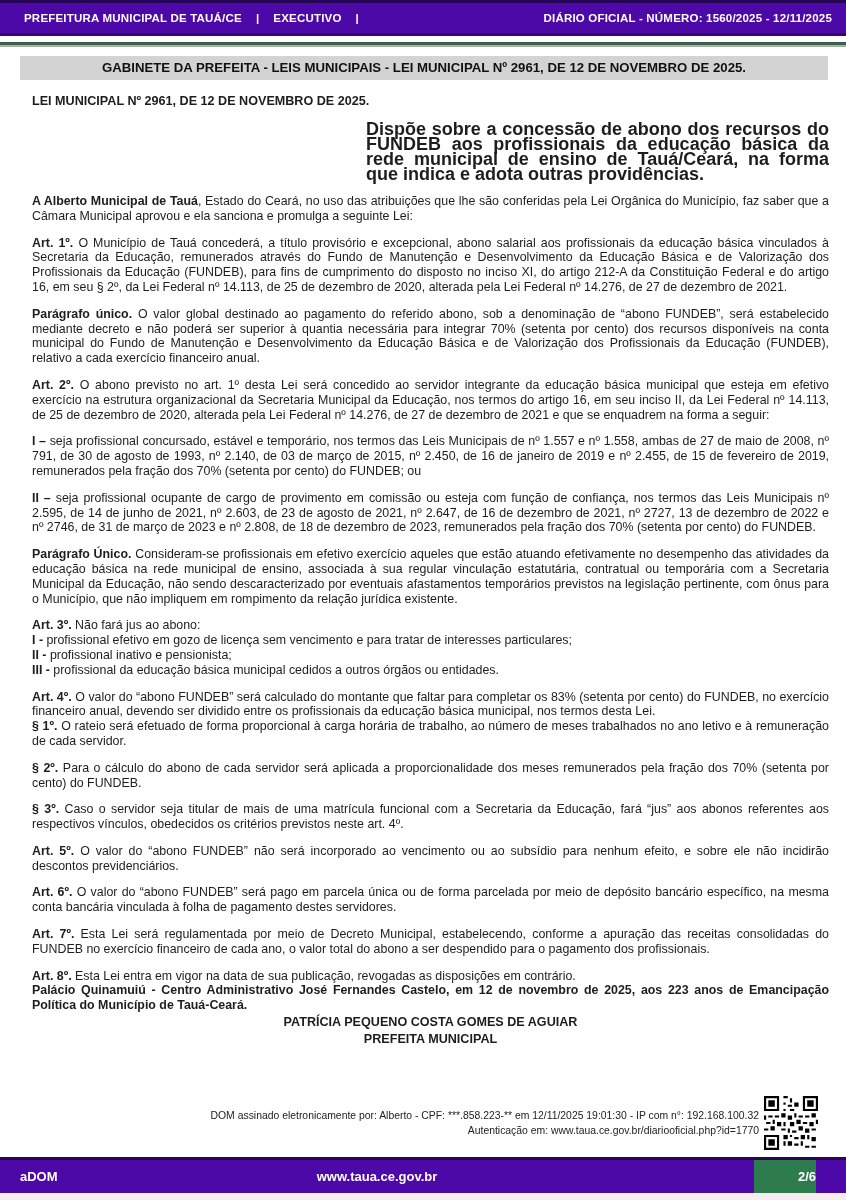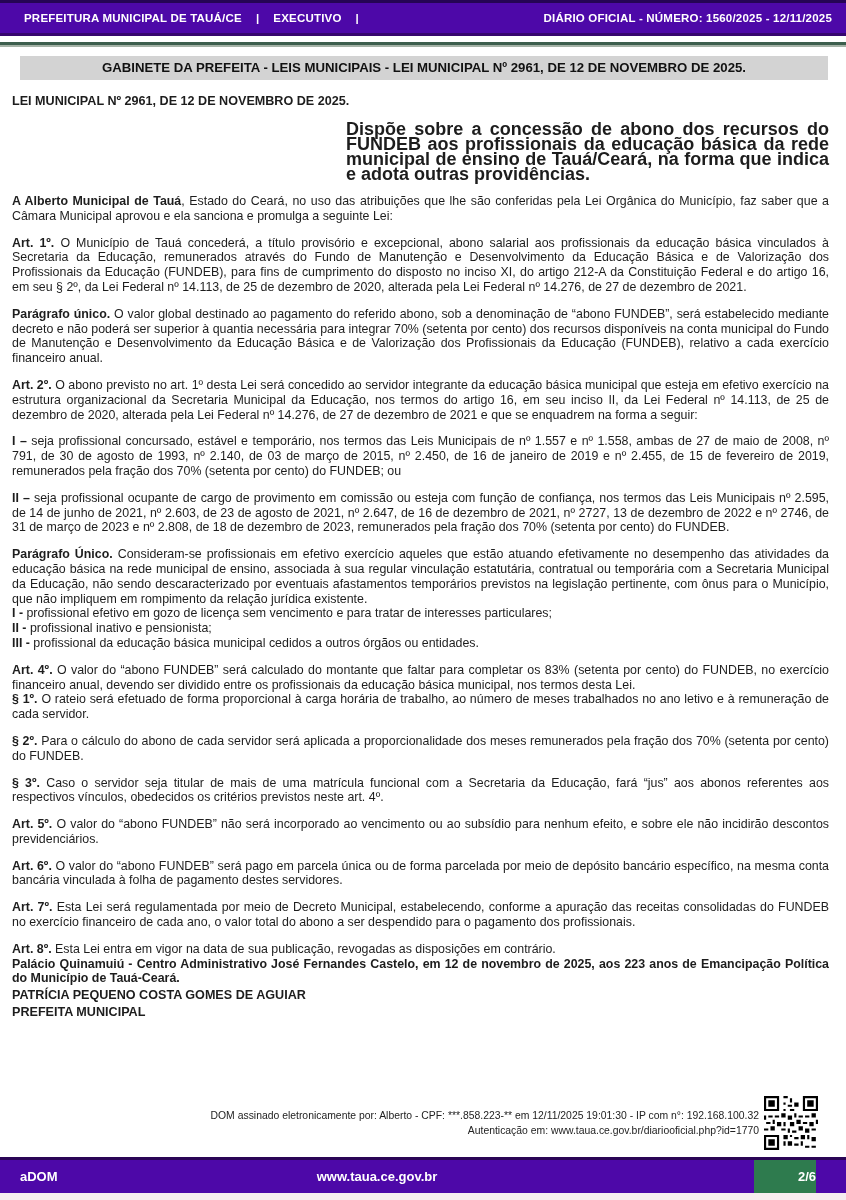--- a/index.html
+++ b/index.html
@@ -8,28 +8,28 @@
   
   .topbar{height:30px;background:#4d08a8;border-top:3px solid #250455;border-bottom:3px solid #36066e;
           display:flex;align-items:center;color:#fff;font-weight:bold;font-size:11.5px;}
   .topbar .left{margin-left:24px;display:flex;gap:14px;align-items:flex-start;letter-spacing:.2px;}
   .topbar .right{margin-left:auto;margin-right:14px;letter-spacing:.2px;}
   .rule-green{margin-top:6px;height:0;border-top:3px solid #3c5e4d;border-bottom:2px solid #a4b2a6;}
   
   .graybar{margin:9px 18px 0 20px;background:#d3d3d3;height:24px;line-height:24px;text-align:center;
            font-weight:bold;font-size:13.2px;color:#111;}
   
-  .content{padding:8px 17px 0 12px;}
+  .content{padding:8px 17px 0 32px;}
   .law-title{font-weight:bold;font-size:12.6px;margin:6px 0 0 0;}
   .ementa{font-weight:bold;font-size:18px;line-height:15px;text-align:justify;
           margin:14px 0 0 334px;}
   .blk{font-size:12.4px;line-height:14.8px;text-align:justify;margin:12px 0 0 0;}
   .blk.tight{margin-top:0;}
   .blk b{font-weight:bold;}
-  .sig-center{text-align:left;font-weight:bold;font-size:12.6px;line-height:15px;margin:2px 0 0 0;}
+  .sig-center{text-align:center;font-weight:bold;font-size:12.6px;line-height:15px;margin:2px 0 0 0;}
   
   .stamp{position:absolute;right:28px;bottom:50px;display:flex;align-items:center;gap:5px;}
   .stamp-text{text-align:right;font-size:10.4px;line-height:15px;color:#222;}
   .qr{width:54px;height:54px;display:block;}
   
   .footer{position:absolute;left:0;right:0;bottom:0;}
   .footer-bar{position:relative;height:33px;background:#4d08a8;border-top:3px solid #2a0556;
               display:flex;align-items:center;color:#fff;font-weight:bold;font-size:13px;}
   .footer-brand{margin-left:20px;}
   .footer-site{position:absolute;left:0;right:92px;text-align:center;}
@@ -59,20 +59,21 @@
     <div class="law-title">LEI MUNICIPAL Nº 2961, DE 12 DE NOVEMBRO DE 2025.</div>
     <div class="ementa">Dispõe sobre a concessão de abono dos recursos do FUNDEB aos profissionais da educação básica da rede municipal de ensino de Tauá/Ceará, na forma que indica e adota outras providências.</div>
 
     <p class="blk"><b>A Alberto Municipal de Tauá</b><span>, Estado do Ceará, no uso das atribuições que lhe são conferidas pela Lei Orgânica do Município, faz saber que a Câmara Municipal aprovou e ela sanciona e promulga a seguinte Lei:</span></p>
     <p class="blk"><b>Art. 1º.</b><span> O Município de Tauá concederá, a título provisório e excepcional, abono salarial aos profissionais da educação básica vinculados à Secretaria da Educação, remunerados através do Fundo de Manutenção e Desenvolvimento da Educação Básica e de Valorização dos Profissionais da Educação (FUNDEB), para fins de cumprimento do disposto no inciso XI, do artigo 212-A da Constituição Federal e do artigo 16, em seu § 2º, da Lei Federal nº 14.113, de 25 de dezembro de 2020, alterada pela Lei Federal nº 14.276, de 27 de dezembro de 2021.</span></p>
     <p class="blk"><b>Parágrafo único.</b><span> O valor global destinado ao pagamento do referido abono, sob a denominação de “abono FUNDEB”, será estabelecido mediante decreto e não poderá ser superior à quantia necessária para integrar 70% (setenta por cento) dos recursos disponíveis na conta municipal do Fundo de Manutenção e Desenvolvimento da Educação Básica e de Valorização dos Profissionais da Educação (FUNDEB), relativo a cada exercício financeiro anual.</span></p>
     <p class="blk"><b>Art. 2º.</b><span> O abono previsto no art. 1º desta Lei será concedido ao servidor integrante da educação básica municipal que esteja em efetivo exercício na estrutura organizacional da Secretaria Municipal da Educação, nos termos do artigo 16, em seu inciso II, da Lei Federal nº 14.113, de 25 de dezembro de 2020, alterada pela Lei Federal nº 14.276, de 27 de dezembro de 2021 e que se enquadrem na forma a seguir:</span></p>
     <p class="blk"><b>I –</b><span> seja profissional concursado, estável e temporário, nos termos das Leis Municipais de nº 1.557 e nº 1.558, ambas de 27 de maio de 2008, nº 791, de 30 de agosto de 1993, nº 2.140, de 03 de março de 2015, nº 2.450, de 16 de janeiro de 2019 e nº 2.455, de 15 de fevereiro de 2019, remunerados pela fração dos 70% (setenta por cento) do FUNDEB; ou</span></p>
     <p class="blk"><b>II –</b><span> seja profissional ocupante de cargo de provimento em comissão ou esteja com função de confiança, nos termos das Leis Municipais nº 2.595, de 14 de junho de 2021, nº 2.603, de 23 de agosto de 2021, nº 2.647, de 16 de dezembro de 2021, nº 2727, 13 de dezembro de 2022 e nº 2746, de 31 de março de 2023 e nº 2.808, de 18 de dezembro de 2023, remunerados pela fração dos 70% (setenta por cento) do FUNDEB.</span></p>
     <p class="blk"><b>Parágrafo Único.</b><span> Consideram-se profissionais em efetivo exercício aqueles que estão atuando efetivamente no desempenho das atividades da educação básica na rede municipal de ensino, associada à sua regular vinculação estatutária, contratual ou temporária com a Secretaria Municipal da Educação, não sendo descaracterizado por eventuais afastamentos temporários previstos na legislação pertinente, com ônus para o Município, que não impliquem em rompimento da relação jurídica existente.</span></p>
+    <p class="blk"><b>Art. 3º.</b><span> Não fará jus ao abono:</span></p>
     <p class="blk tight"><b>I -</b><span> profissional efetivo em gozo de licença sem vencimento e para tratar de interesses particulares;</span></p>
     <p class="blk tight"><b>II -</b><span> profissional inativo e pensionista;</span></p>
     <p class="blk tight"><b>III -</b><span> profissional da educação básica municipal cedidos a outros órgãos ou entidades.</span></p>
     <p class="blk"><b>Art. 4º.</b><span> O valor do “abono FUNDEB” será calculado do montante que faltar para completar os 83% (setenta por cento) do FUNDEB, no exercício financeiro anual, devendo ser dividido entre os profissionais da educação básica municipal, nos termos desta Lei.</span></p>
     <p class="blk tight"><b>§ 1º.</b><span> O rateio será efetuado de forma proporcional à carga horária de trabalho, ao número de meses trabalhados no ano letivo e à remuneração de cada servidor.</span></p>
     <p class="blk"><b>§ 2º.</b><span> Para o cálculo do abono de cada servidor será aplicada a proporcionalidade dos meses remunerados pela fração dos 70% (setenta por cento) do FUNDEB.</span></p>
     <p class="blk"><b>§ 3º.</b><span> Caso o servidor seja titular de mais de uma matrícula funcional com a Secretaria da Educação, fará “jus” aos abonos referentes aos respectivos vínculos, obedecidos os critérios previstos neste art. 4º.</span></p>
     <p class="blk"><b>Art. 5º.</b><span> O valor do “abono FUNDEB” não será incorporado ao vencimento ou ao subsídio para nenhum efeito, e sobre ele não incidirão descontos previdenciários.</span></p>
     <p class="blk"><b>Art. 6º.</b><span> O valor do “abono FUNDEB” será pago em parcela única ou de forma parcelada por meio de depósito bancário específico, na mesma conta bancária vinculada à folha de pagamento destes servidores.</span></p>
     <p class="blk"><b>Art. 7º.</b><span> Esta Lei será regulamentada por meio de Decreto Municipal, estabelecendo, conforme a apuração das receitas consolidadas do FUNDEB no exercício financeiro de cada ano, o valor total do abono a ser despendido para o pagamento dos profissionais.</span></p>

